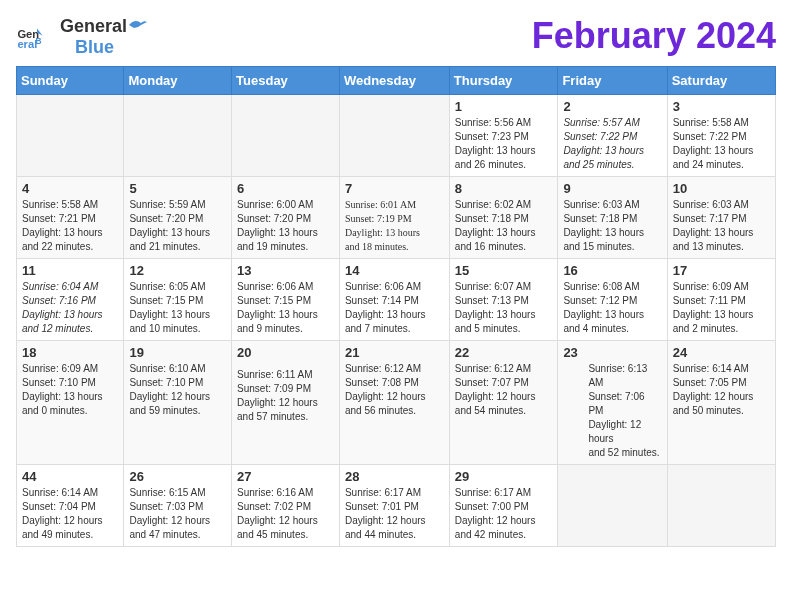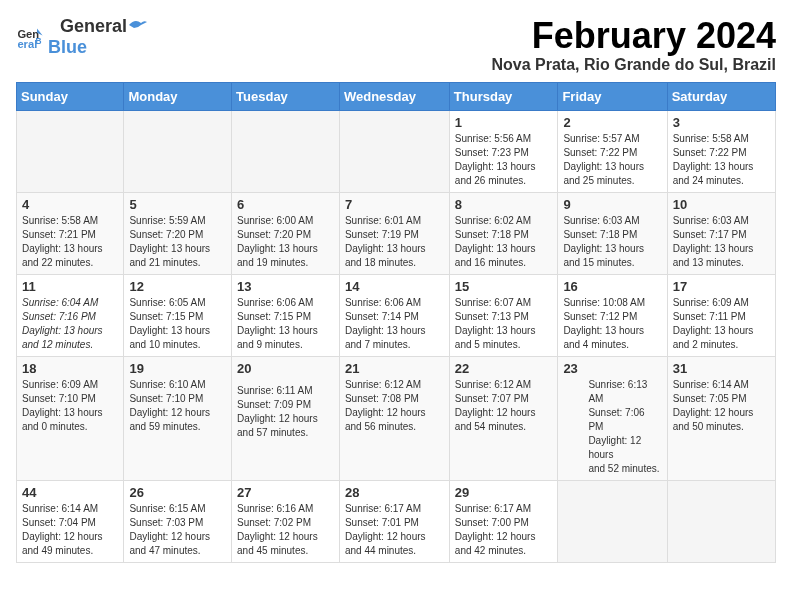--- a/index.html
+++ b/index.html
@@ -24,21 +24,21 @@
     .logo-icon {
       width: 28px;
       height: 28px;
     }
     .title-area {
       text-align: right;
     }
     .month-year {
       font-size: 36px;
       font-weight: bold;
-      color: #000000;
+      color: #6d28d9;
       line-height: 1.1;
     }
     .location {
       font-size: 16px;
       color: #333;
       font-weight: 600;
     }
     .calendar {
       width: 100%;
       border-collapse: collapse;
@@ -90,26 +90,25 @@
       <polygon points="30,8 38,18 30,14" fill="#4a90d9"></polygon>
       <text x="28" y="30" font-size="12" font-weight="bold" fill="#4a90d9">B</text>
     </svg>
     <div>
       <div style="display:flex;align-items:baseline;gap:2px;margin-left:12px;">
         <span style="font-size:18px;font-weight:bold;color:#333;">General</span>
         <svg width="18" height="14" viewBox="0 0 18 14">
           <path d="M0,7 Q6,0 12,5 Q15,2 18,4 Q14,6 12,7 Q9,10 5,10 Z" fill="#4a90d9"></path>
         </svg>
       </div>
-      <div style="font-size:18px;font-weight:bold;color:#4a90d9;">Blue</div>
+      <div style="font-size:18px;font-weight:bold;color:#4a90d9;margin-left:27px;">Blue</div>
     </div>
   </div>
   <div class="title-area">
     <div class="month-year">February 2024</div>
-    <div class="location">Nova Prata, Rio Grande do Sul, Brazil</div>
   </div>
 </div>
 
 <table class="calendar">
   <thead>
     <tr>
     <th>Sunday</th>
         <th>Monday</th>
         <th>Tuesday</th>
         <th>Wednesday</th>
@@ -126,21 +125,21 @@
         <td class="empty-cell"></td>
         <td>
           <div class="day-number">1</div>
           <div class="day-info" style="white-space: pre-line;">Sunrise: 5:56 AM
 Sunset: 7:23 PM
 Daylight: 13 hours
 and 26 minutes.</div>
         </td>
         <td>
           <div class="day-number">2</div>
-          <div class="day-info" style="white-space: pre-line;">Sunrise: 5:57 AM
+          <div class="day-info" style="white-space: pre-line; font-style: italic;">Sunrise: 5:57 AM
 Sunset: 7:22 PM
 Daylight: 13 hours
 and 25 minutes.</div>
         </td>
         <td>
           <div class="day-number">3</div>
           <div class="day-info" style="white-space: pre-line;">Sunrise: 5:58 AM
 Sunset: 7:22 PM
 Daylight: 13 hours
 and 24 minutes.</div>
@@ -163,21 +162,21 @@
         </td>
         <td>
           <div class="day-number">6</div>
           <div class="day-info" style="white-space: pre-line;">Sunrise: 6:00 AM
 Sunset: 7:20 PM
 Daylight: 13 hours
 and 19 minutes.</div>
         </td>
         <td>
           <div class="day-number">7</div>
-          <div class="day-info" style="white-space: pre-line;">Sunrise: 6:01 AM
+          <div class="day-info" style="white-space: pre-line; font-family: Liberation Serif, serif;">Sunrise: 6:01 AM
 Sunset: 7:19 PM
 Daylight: 13 hours
 and 18 minutes.</div>
         </td>
         <td>
           <div class="day-number">8</div>
           <div class="day-info" style="white-space: pre-line;">Sunrise: 6:02 AM
 Sunset: 7:18 PM
 Daylight: 13 hours
 and 16 minutes.</div>
@@ -228,21 +227,21 @@
         </td>
         <td>
           <div class="day-number">15</div>
           <div class="day-info" style="white-space: pre-line;">Sunrise: 6:07 AM
 Sunset: 7:13 PM
 Daylight: 13 hours
 and 5 minutes.</div>
         </td>
         <td>
           <div class="day-number">16</div>
-          <div class="day-info" style="white-space: pre-line;">Sunrise: 10:08 AM
+          <div class="day-info" style="white-space: pre-line;">Sunrise: 6:08 AM
 Sunset: 7:12 PM
 Daylight: 13 hours
 and 4 minutes.</div>
         </td>
         <td>
           <div class="day-number">17</div>
           <div class="day-info" style="white-space: pre-line;">Sunrise: 6:09 AM
 Sunset: 7:11 PM
 Daylight: 13 hours
 and 2 minutes.</div>
@@ -285,21 +284,21 @@
 and 54 minutes.</div>
         </td>
         <td>
           <div class="day-number">23</div>
           <div class="day-info" style="white-space: pre-line; margin-left: 25px;">Sunrise: 6:13 AM
 Sunset: 7:06 PM
 Daylight: 12 hours
 and 52 minutes.</div>
         </td>
         <td>
-          <div class="day-number">31</div>
+          <div class="day-number">24</div>
           <div class="day-info" style="white-space: pre-line;">Sunrise: 6:14 AM
 Sunset: 7:05 PM
 Daylight: 12 hours
 and 50 minutes.</div>
         </td>
       </tr>
       <tr>
         <td>
           <div class="day-number">44</div>
           <div class="day-info" style="white-space: pre-line;">Sunrise: 6:14 AM

